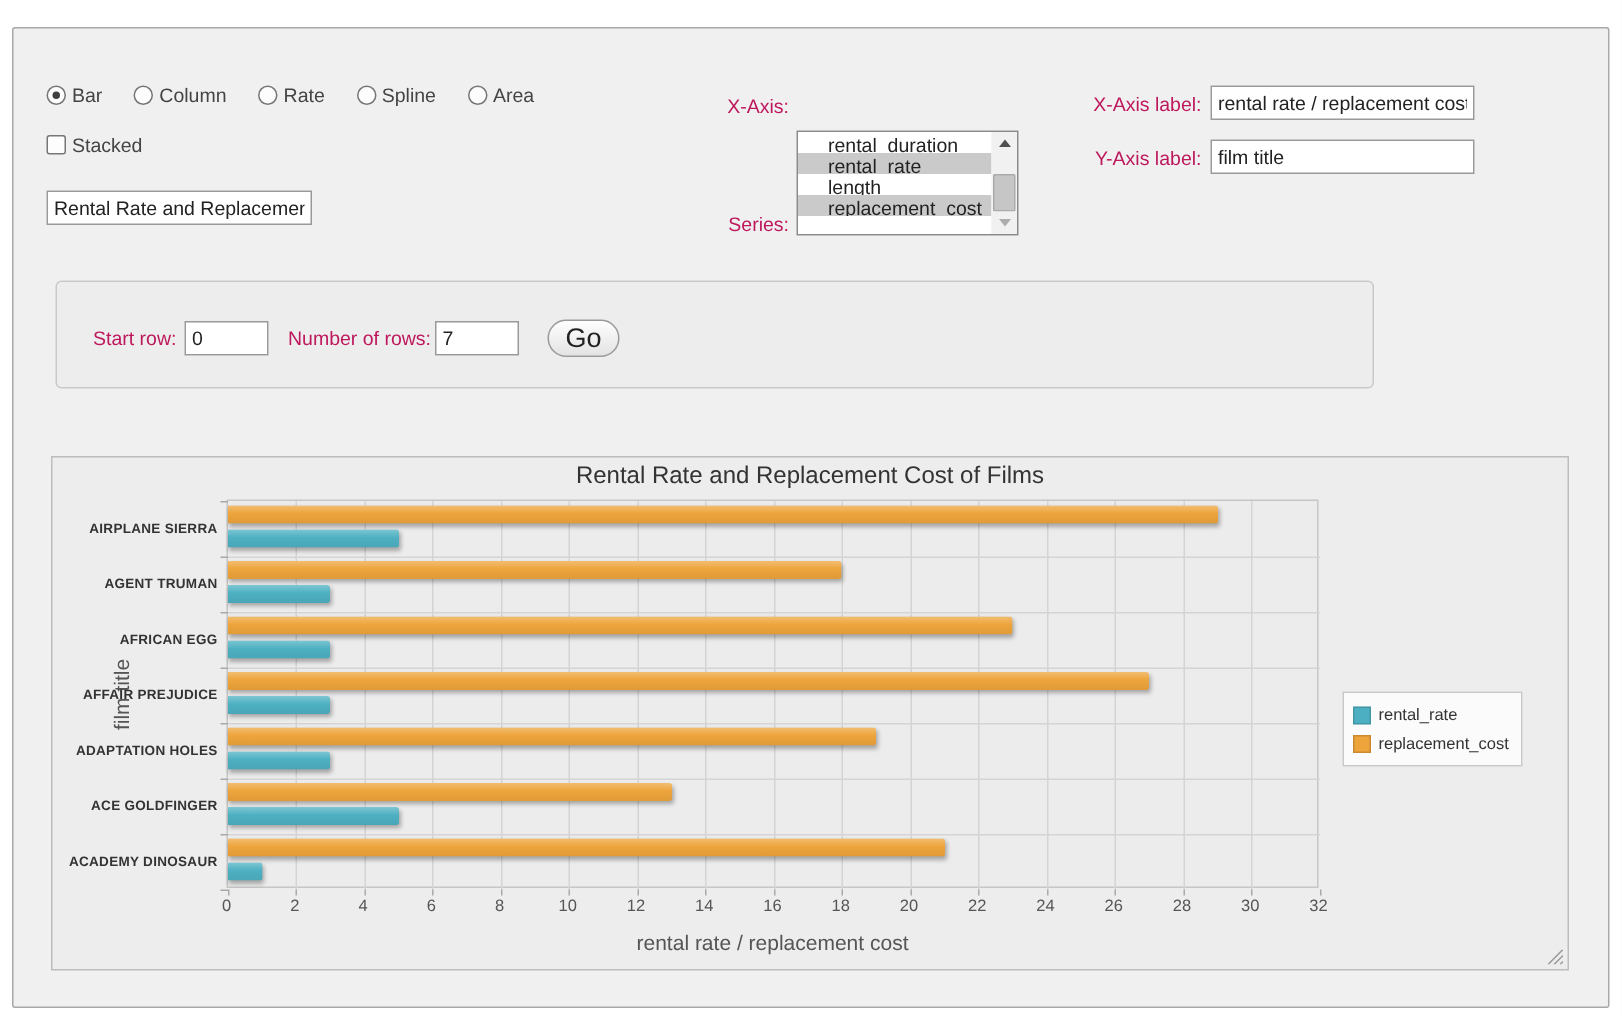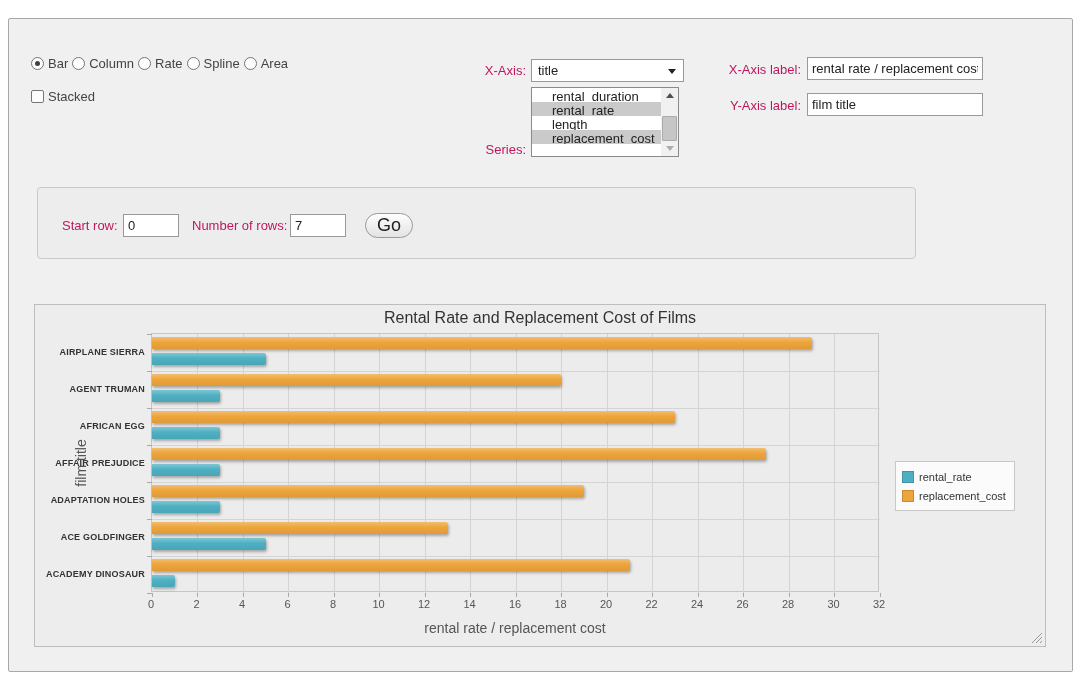--- a/index.html
+++ b/index.html
@@ -7,21 +7,21 @@
     font-family:"Liberation Sans", sans-serif; color:#444; }
   body { position:relative; }
 
   .panel { position:absolute; left:8px; top:18px; width:1065px; height:654px;
     background:#f0f0f0; border:1px solid #a8a8a8; border-radius:2px; }
 
   .abs { position:absolute; }
   .lbl { font-size:13px; color:#be185d; white-space:nowrap; }
   .rlbl { text-align:right; }
 
-  .radio-row { left:22px; top:37px; display:flex; gap:4px; align-items:flex-end; }
+  .radio-row { left:22px; top:37px; display:flex; gap:21px; align-items:flex-end; }
   .radio-item { display:flex; align-items:center; gap:4px; font-size:13px; cursor:default; }
   .radio { width:13px; height:13px; border:1px solid #767676; border-radius:50%;
     background:#fdfdfd; position:relative; display:inline-block; }
   .sel > .radio::after { content:''; position:absolute; left:3px; top:3px; width:5px; height:5px;
     border-radius:50%; background:#404040; }
   .checkbox { width:13px; height:13px; border:1px solid #767676; border-radius:2px;
     background:#fdfdfd; display:inline-block; }
 
   input.txt { border:1px solid #999; background:#fff; font-family:"Liberation Sans",sans-serif;
     font-size:13px; color:#222; padding:2px 4px; height:23px; }
@@ -105,26 +105,23 @@
       <span class="radio"></span>
       <span>Area</span>
     </span>
   </div>
 
   <div class="abs radio-item" style="left:22px; top:70px;">
     <span class="checkbox"></span>
     <span>Stacked</span>
   </div>
 
+  <input class="abs txt" style="left: 22px; top: 108px; width: 177px;" value="Rental Rate and Replacemer">
 
   <div class="abs lbl rlbl" style="left:437px; top:44px; width:80px;">X-Axis:</div>
-  <div class="abs selectbox">
-    <span>title</span>
-    <span class="select-arrow"></span>
-  </div>
 
   <div class="abs lbl rlbl" style="left:437px; top:123px; width:80px;">Series:</div>
   <div class="abs listbox">
     <div class="list-option">rental_duration</div>
     <div class="list-option sel">rental_rate</div>
     <div class="list-option">length</div>
     <div class="list-option sel">replacement_cost</div>
     <div class="scrollbar">
       <span class="sb-btn sb-up">
           <span class="sb-tri-up"></span>

